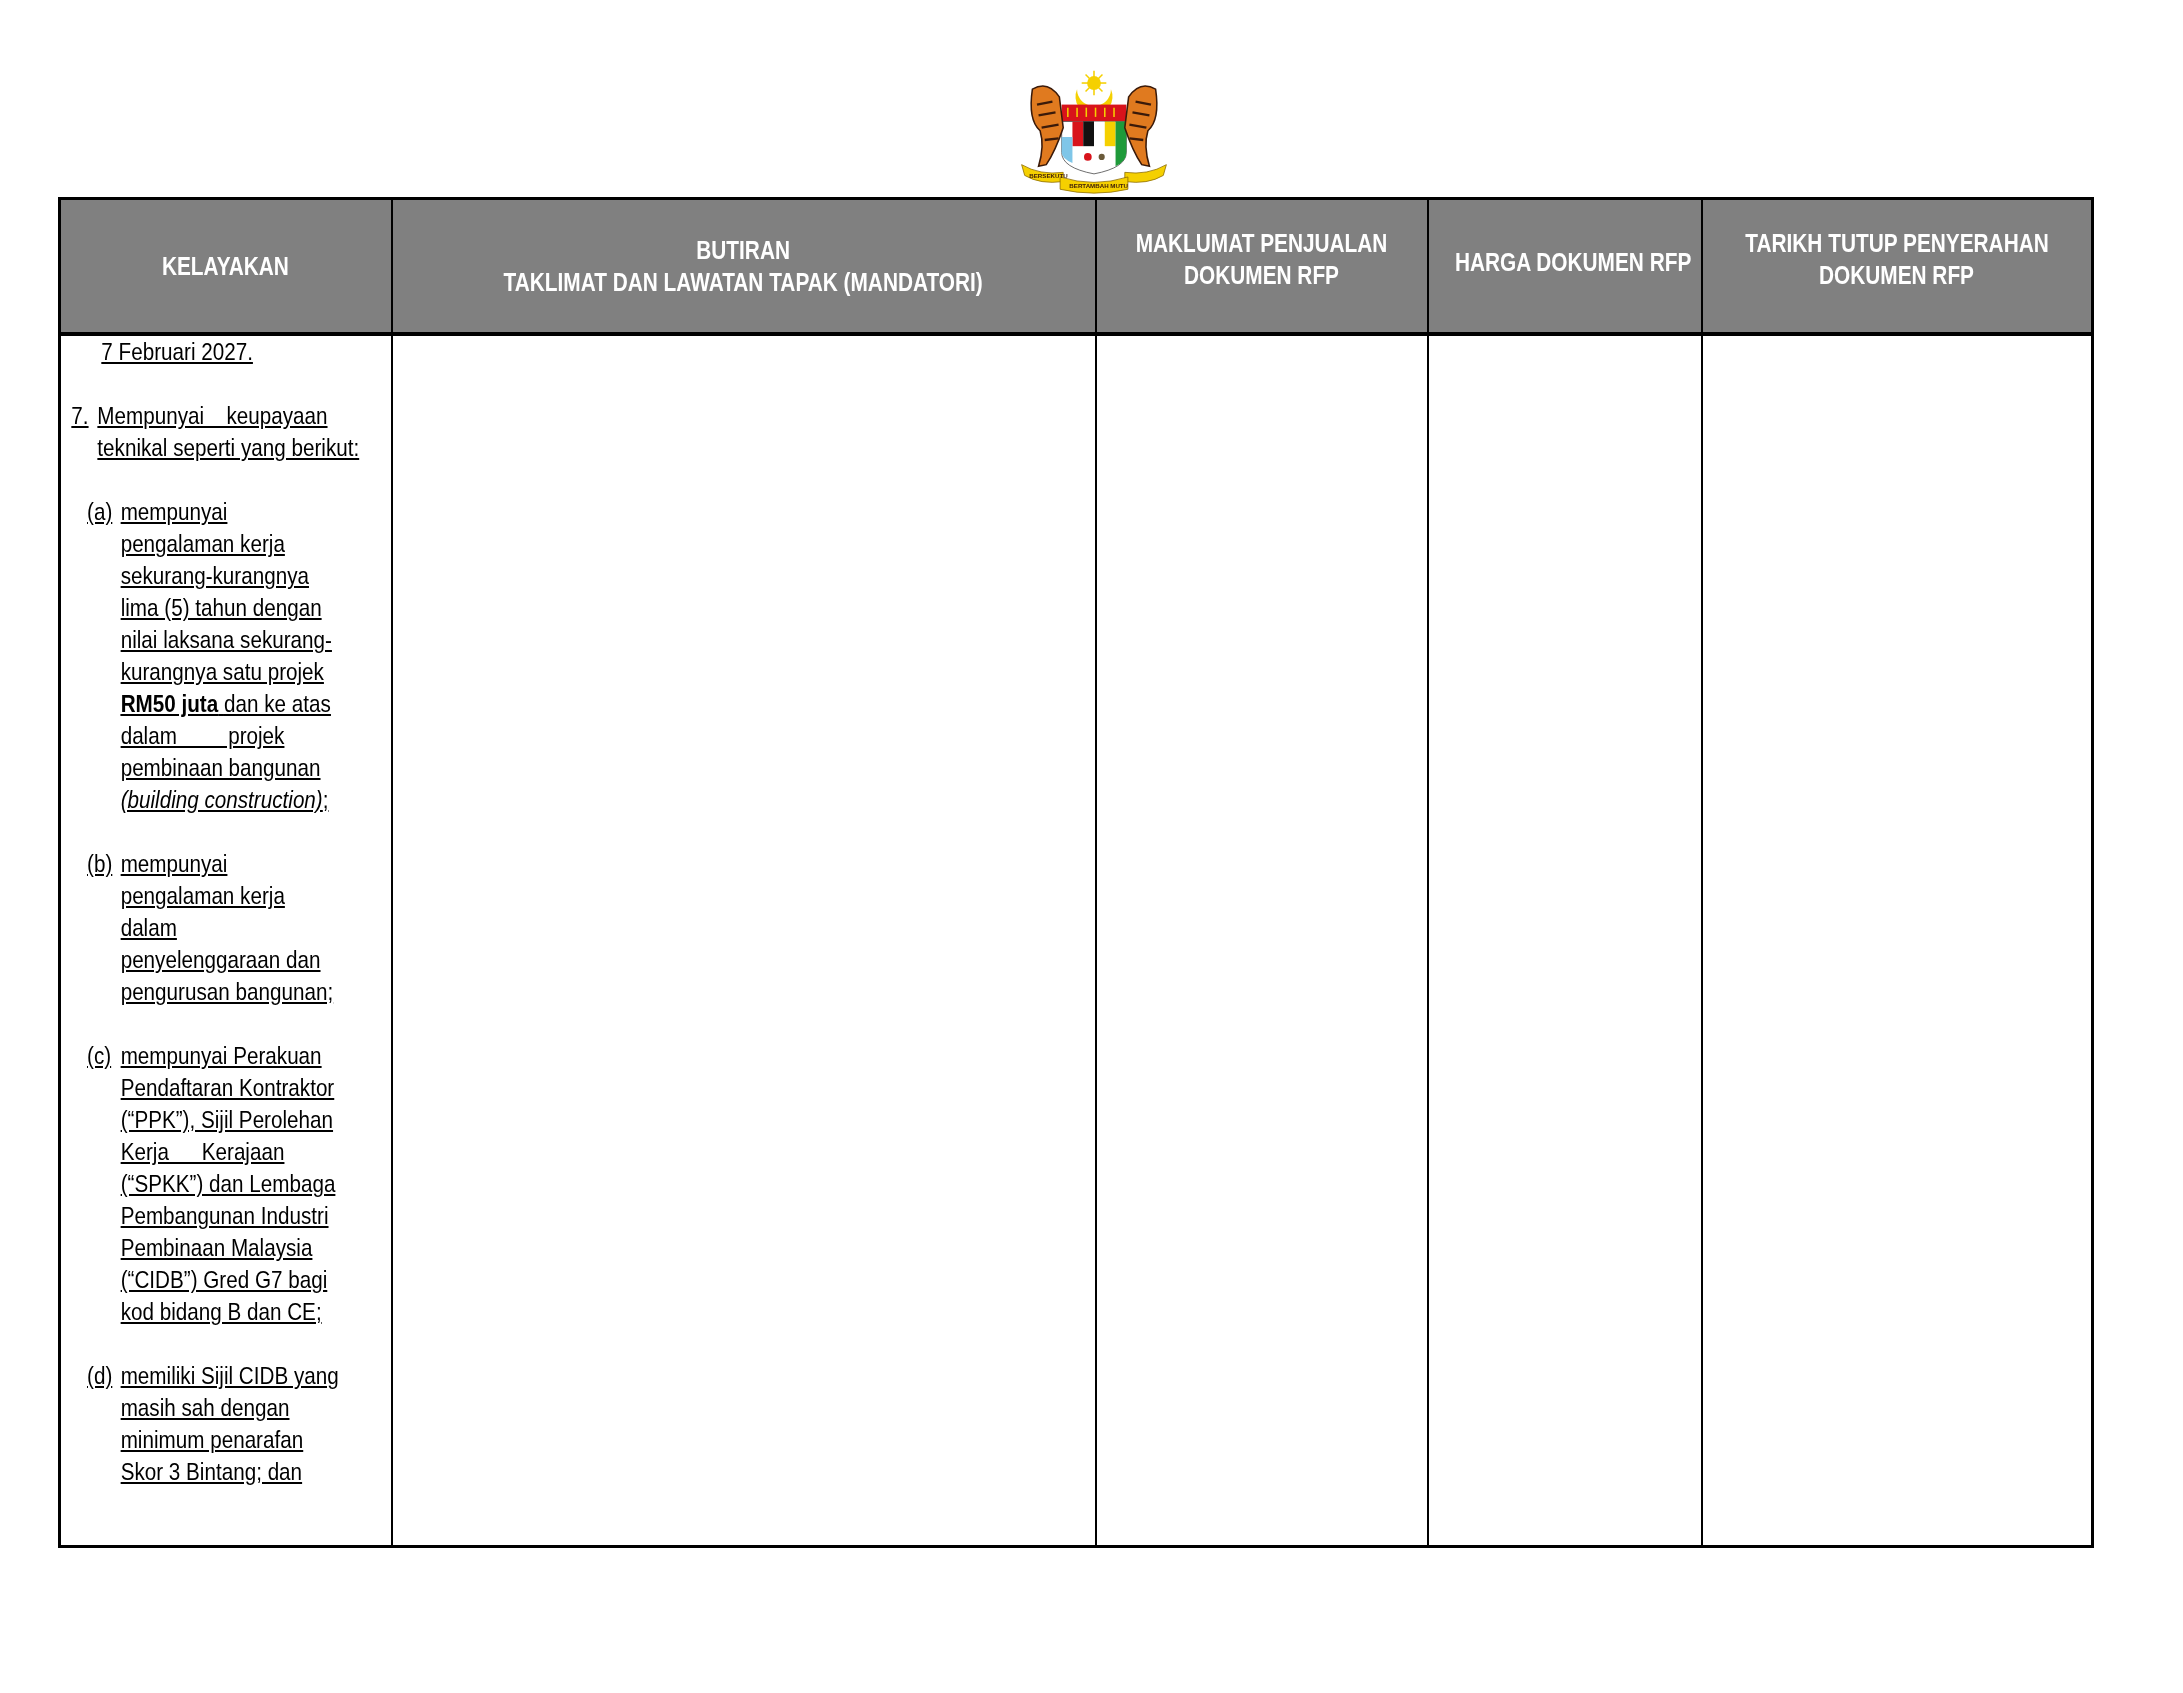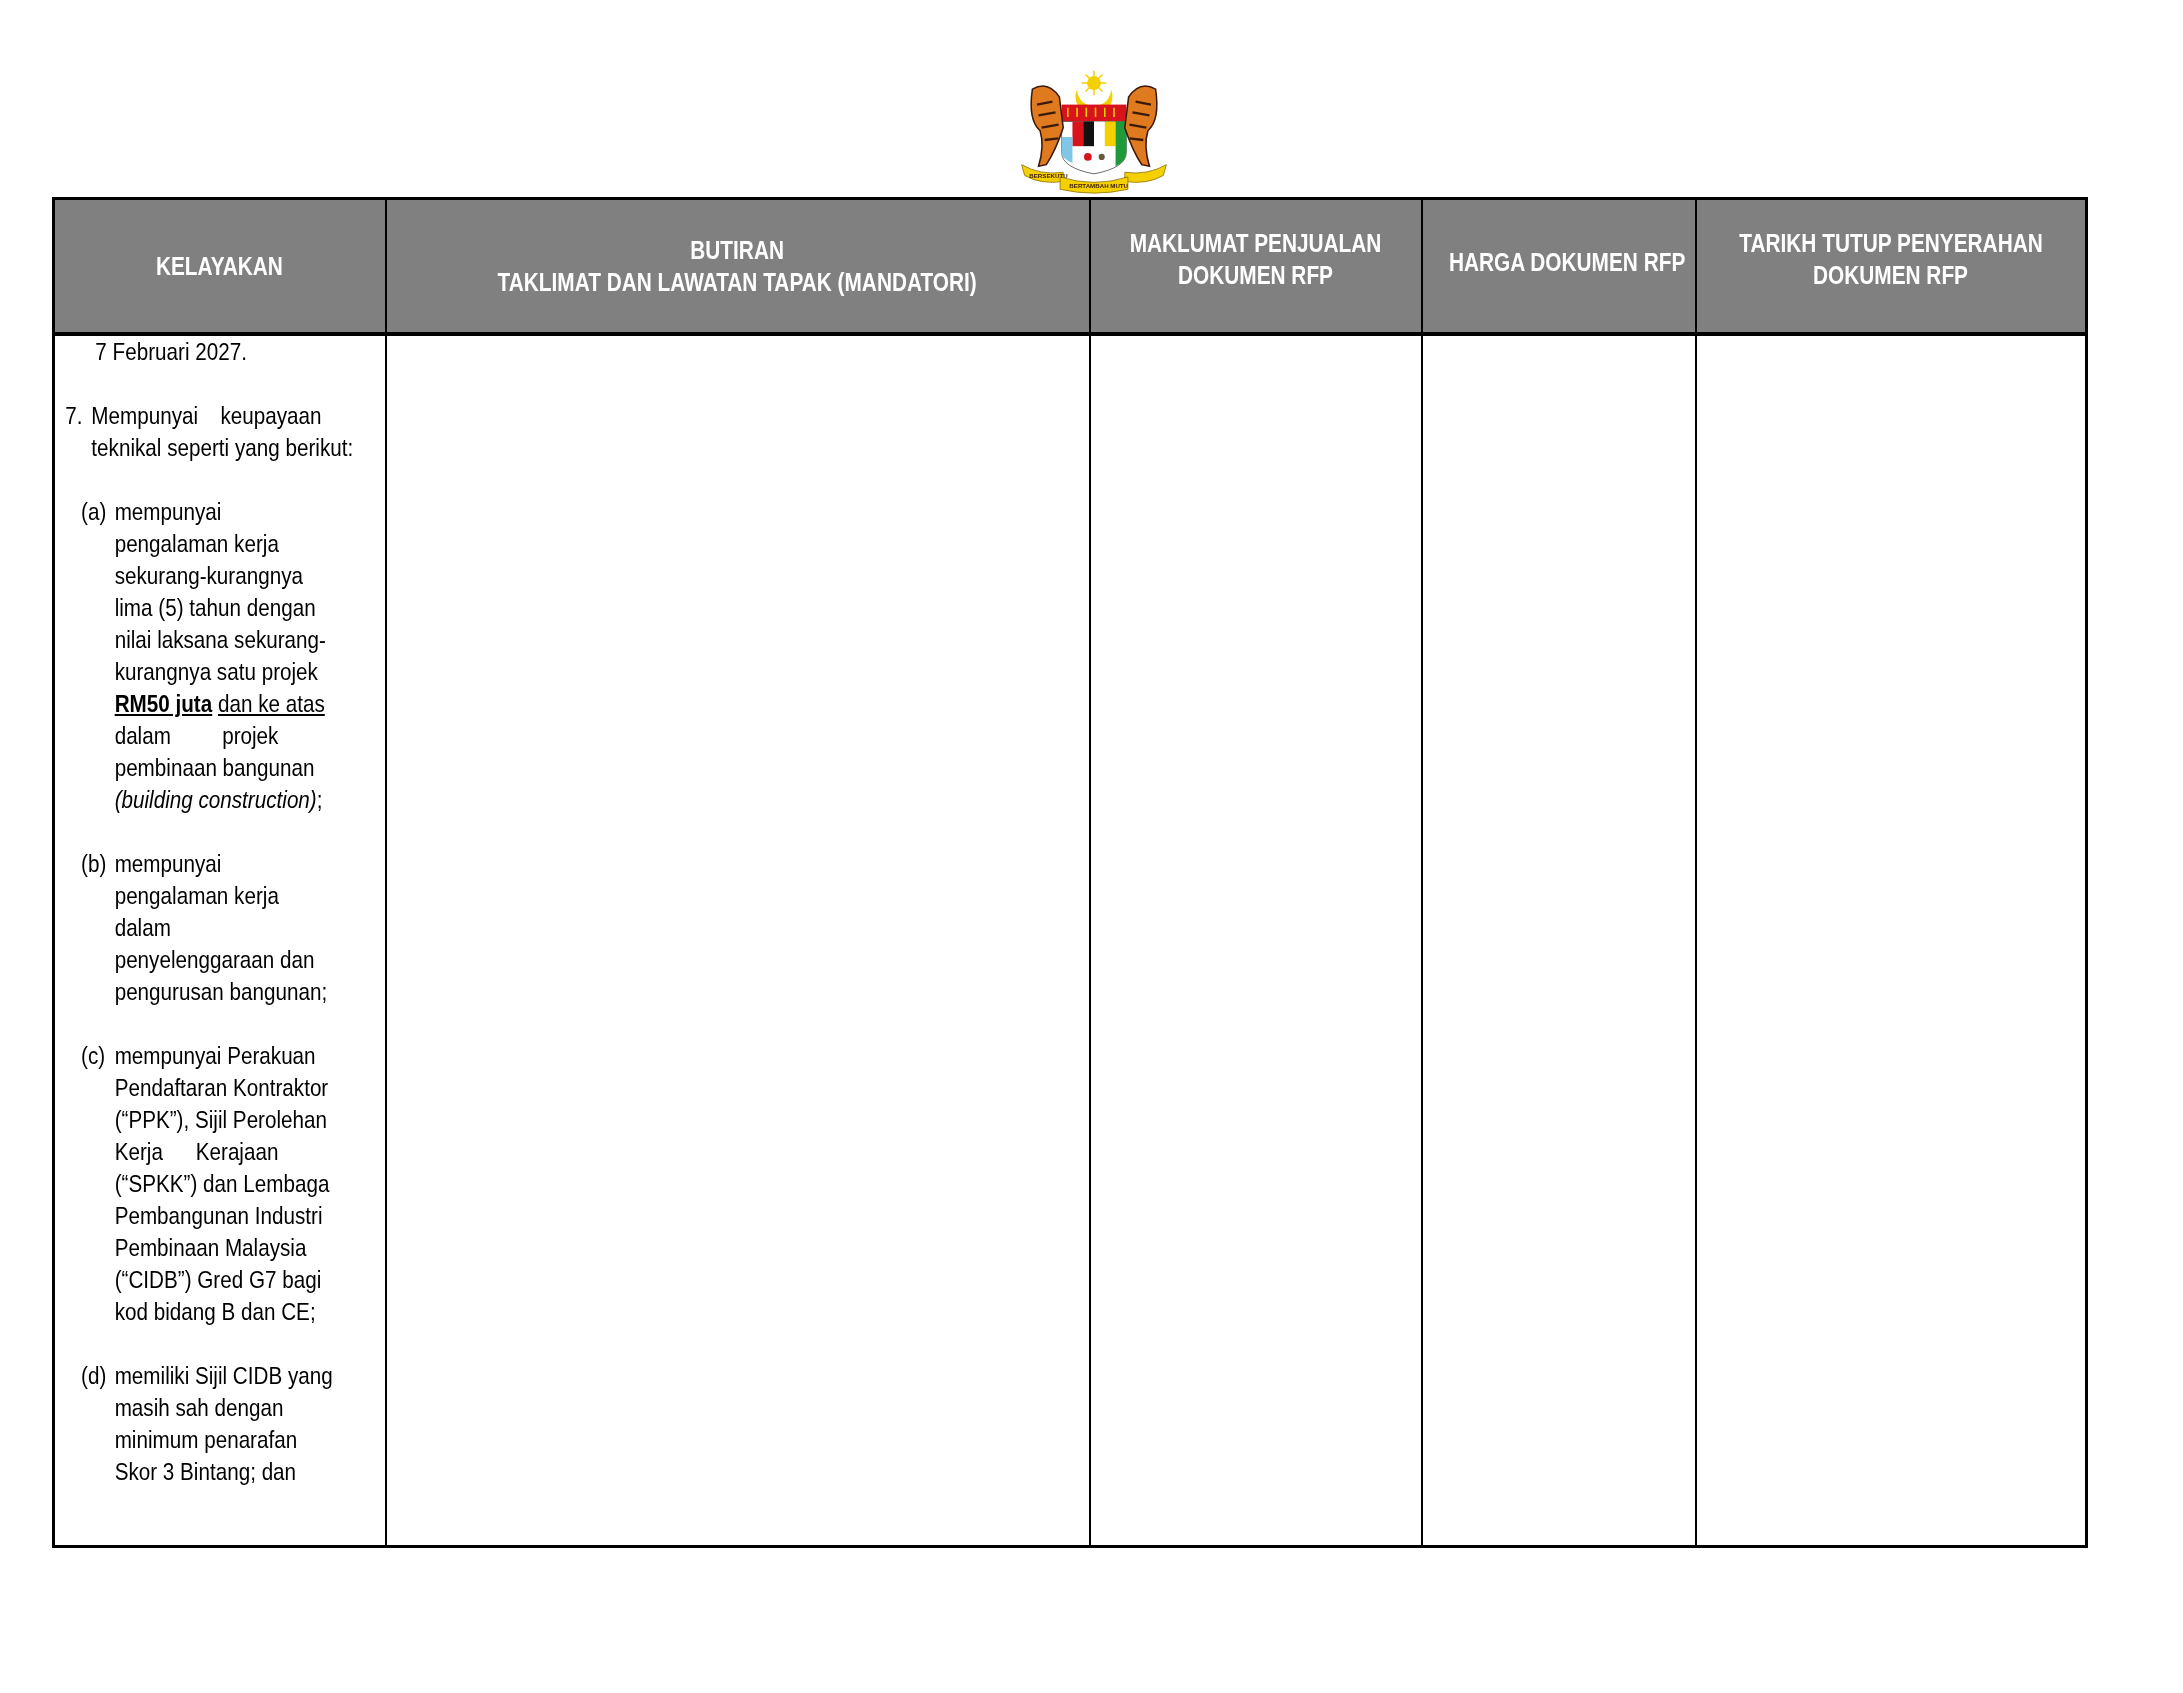--- a/index.html
+++ b/index.html
@@ -1,27 +1,27 @@
 <!DOCTYPE html>
 <html style="font-size:12.3px"><head>
 <meta charset="utf-8">
 <style>
   html, body { margin:0; padding:0; background:#ffffff; }
   body { width:2183px; height:1694px; position:relative; overflow:hidden;
          font-family:"Liberation Sans", sans-serif; color:#000; }
   .logo { position:absolute; left:1017px; top:66px; width:154px; height:128px; }
-  table.main { position:absolute; left:52px; top:197px; border-collapse:collapse;
+  table.main { position:absolute; left:58px; top:197px; border-collapse:collapse;
                table-layout:fixed; width:2032px; }
   table.main th, table.main td { border:2.3px solid #000; padding:0; }
   table.main { border:3.8px solid #000; }
   th { background:#808080; color:#fff; font-weight:bold; height:118px;
        font-size:25.4px; line-height:32px; text-align:center; vertical-align:middle; }
   th .cond { display:inline-block; transform:scaleX(0.82); transform-origin:center; white-space:nowrap; }
   tr.hdr th { border-bottom:4.6px solid #000; }
-  td { vertical-align:top; height:1209px; }
+  td { vertical-align:top; height:1209px;text-decoration:underline; }
   .col1 { position:relative; }
   .cond-body { font-size:24.6px; line-height:32px; transform:scaleX(0.84); transform-origin:left top;
                width:323px; }
   .line { height:32px; white-space:nowrap; }
   .just { text-align:justify; text-align-last:justify; }
   .blank { height:32px; }
   .l-date { padding-left:48px; }
   .item7 { display:flex; }
   .num { width:31px; flex:0 0 auto; padding-left:12.3px; }
   .sub { display:flex; }

